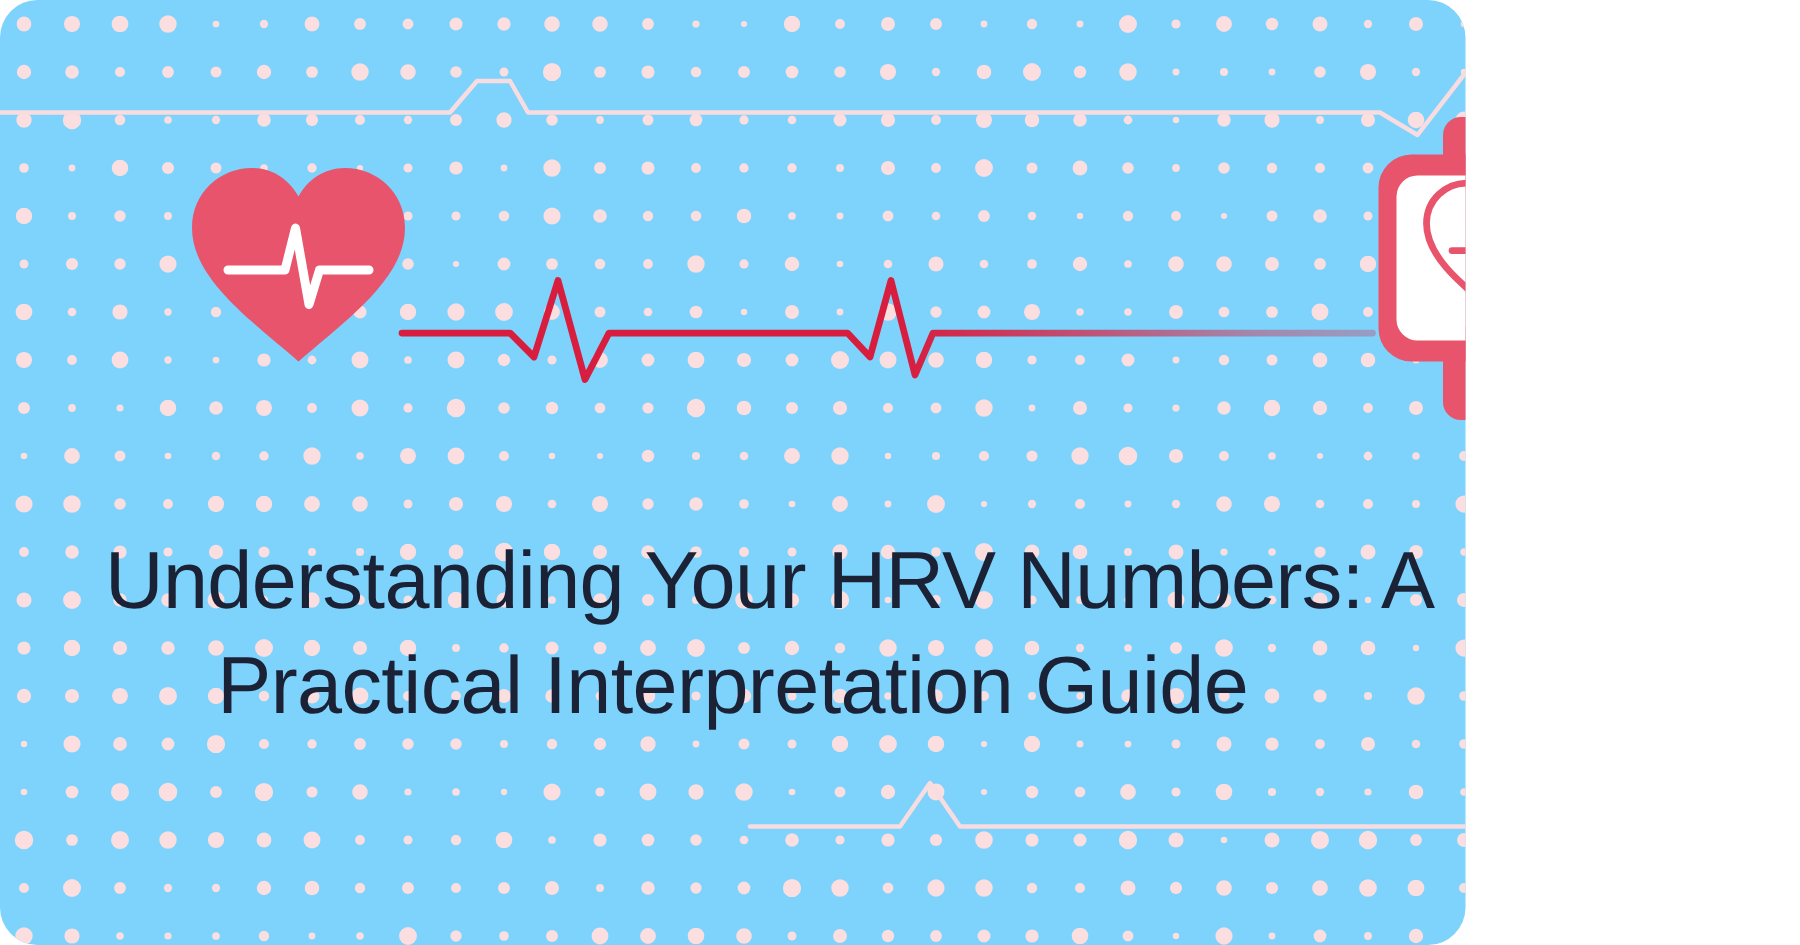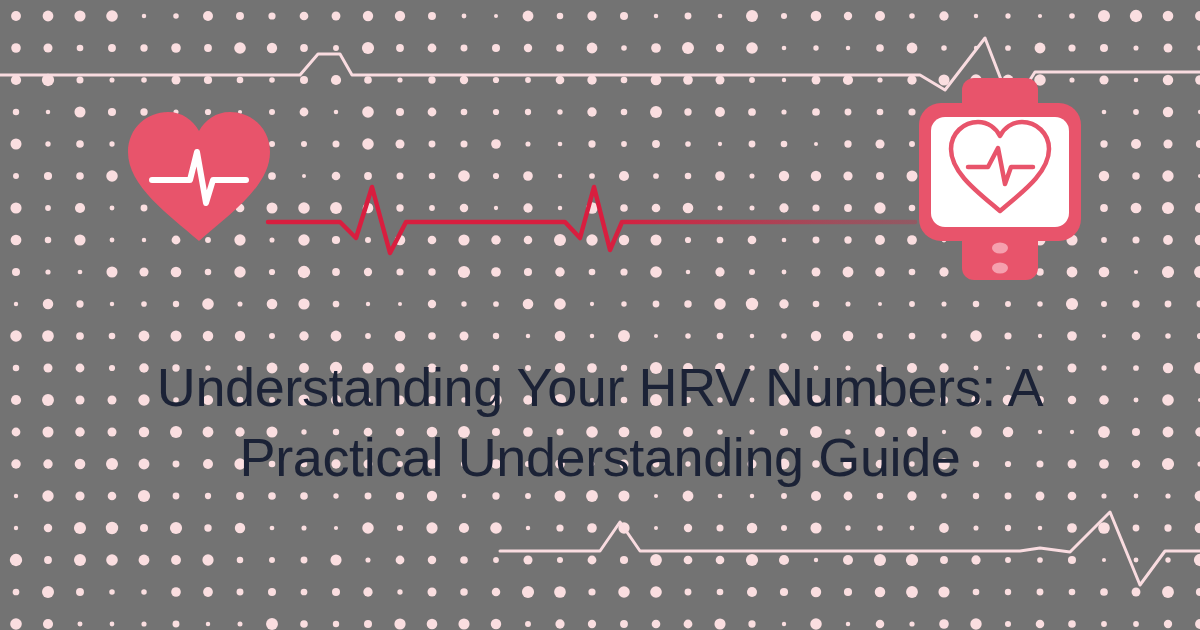--- a/index.html
+++ b/index.html
@@ -2,25 +2,26 @@
 <html><head>
 <meta charset="utf-8">
 <style>
   html, body {
     margin: 0;
     padding: 0;
     background: #ffffff;
   }
   .og-card {
     position: relative;
-    width: 1200px;
+    width: 977px;
     height: 630px;
     overflow: hidden;
-    background: #737373;
+    background: #7dd3fc;
     font-family: "Liberation Sans", sans-serif;
+    border-radius: 25px;
   }
   .layer {
     position: absolute;
     inset: 0;
     width: 1200px;
     height: 630px;
   }
   .bg-dots { z-index: 1; }
   .bg-ecg  { z-index: 2; }
   .art     { z-index: 3; }
@@ -901,16 +902,16 @@
                  C1049 173 1021 193 1000 211 Z" fill="none" stroke="#E8546B" stroke-width="4.5" stroke-linejoin="round"></path>
         <path d="M968 167 L988 167 L998 148 L1005 184 L1011 167 L1033 167" fill="none" stroke="#E8546B" stroke-width="4.5" stroke-linejoin="round" stroke-linecap="round"></path>
       </g>
       <ellipse cx="1000" cy="248" rx="8" ry="5.5" fill="#F5A0AE"></ellipse>
       <ellipse cx="1000" cy="268" rx="8" ry="5.5" fill="#F5A0AE"></ellipse>
     </g>
   </svg>
 
   <div class="title-block">
     <span class="title-line">Understanding Your HRV Numbers: A</span>
-    <span class="title-line">Practical Understanding Guide</span>
+    <span class="title-line">Practical Interpretation Guide</span>
   </div>
 
 </div>
 
 </body></html>

